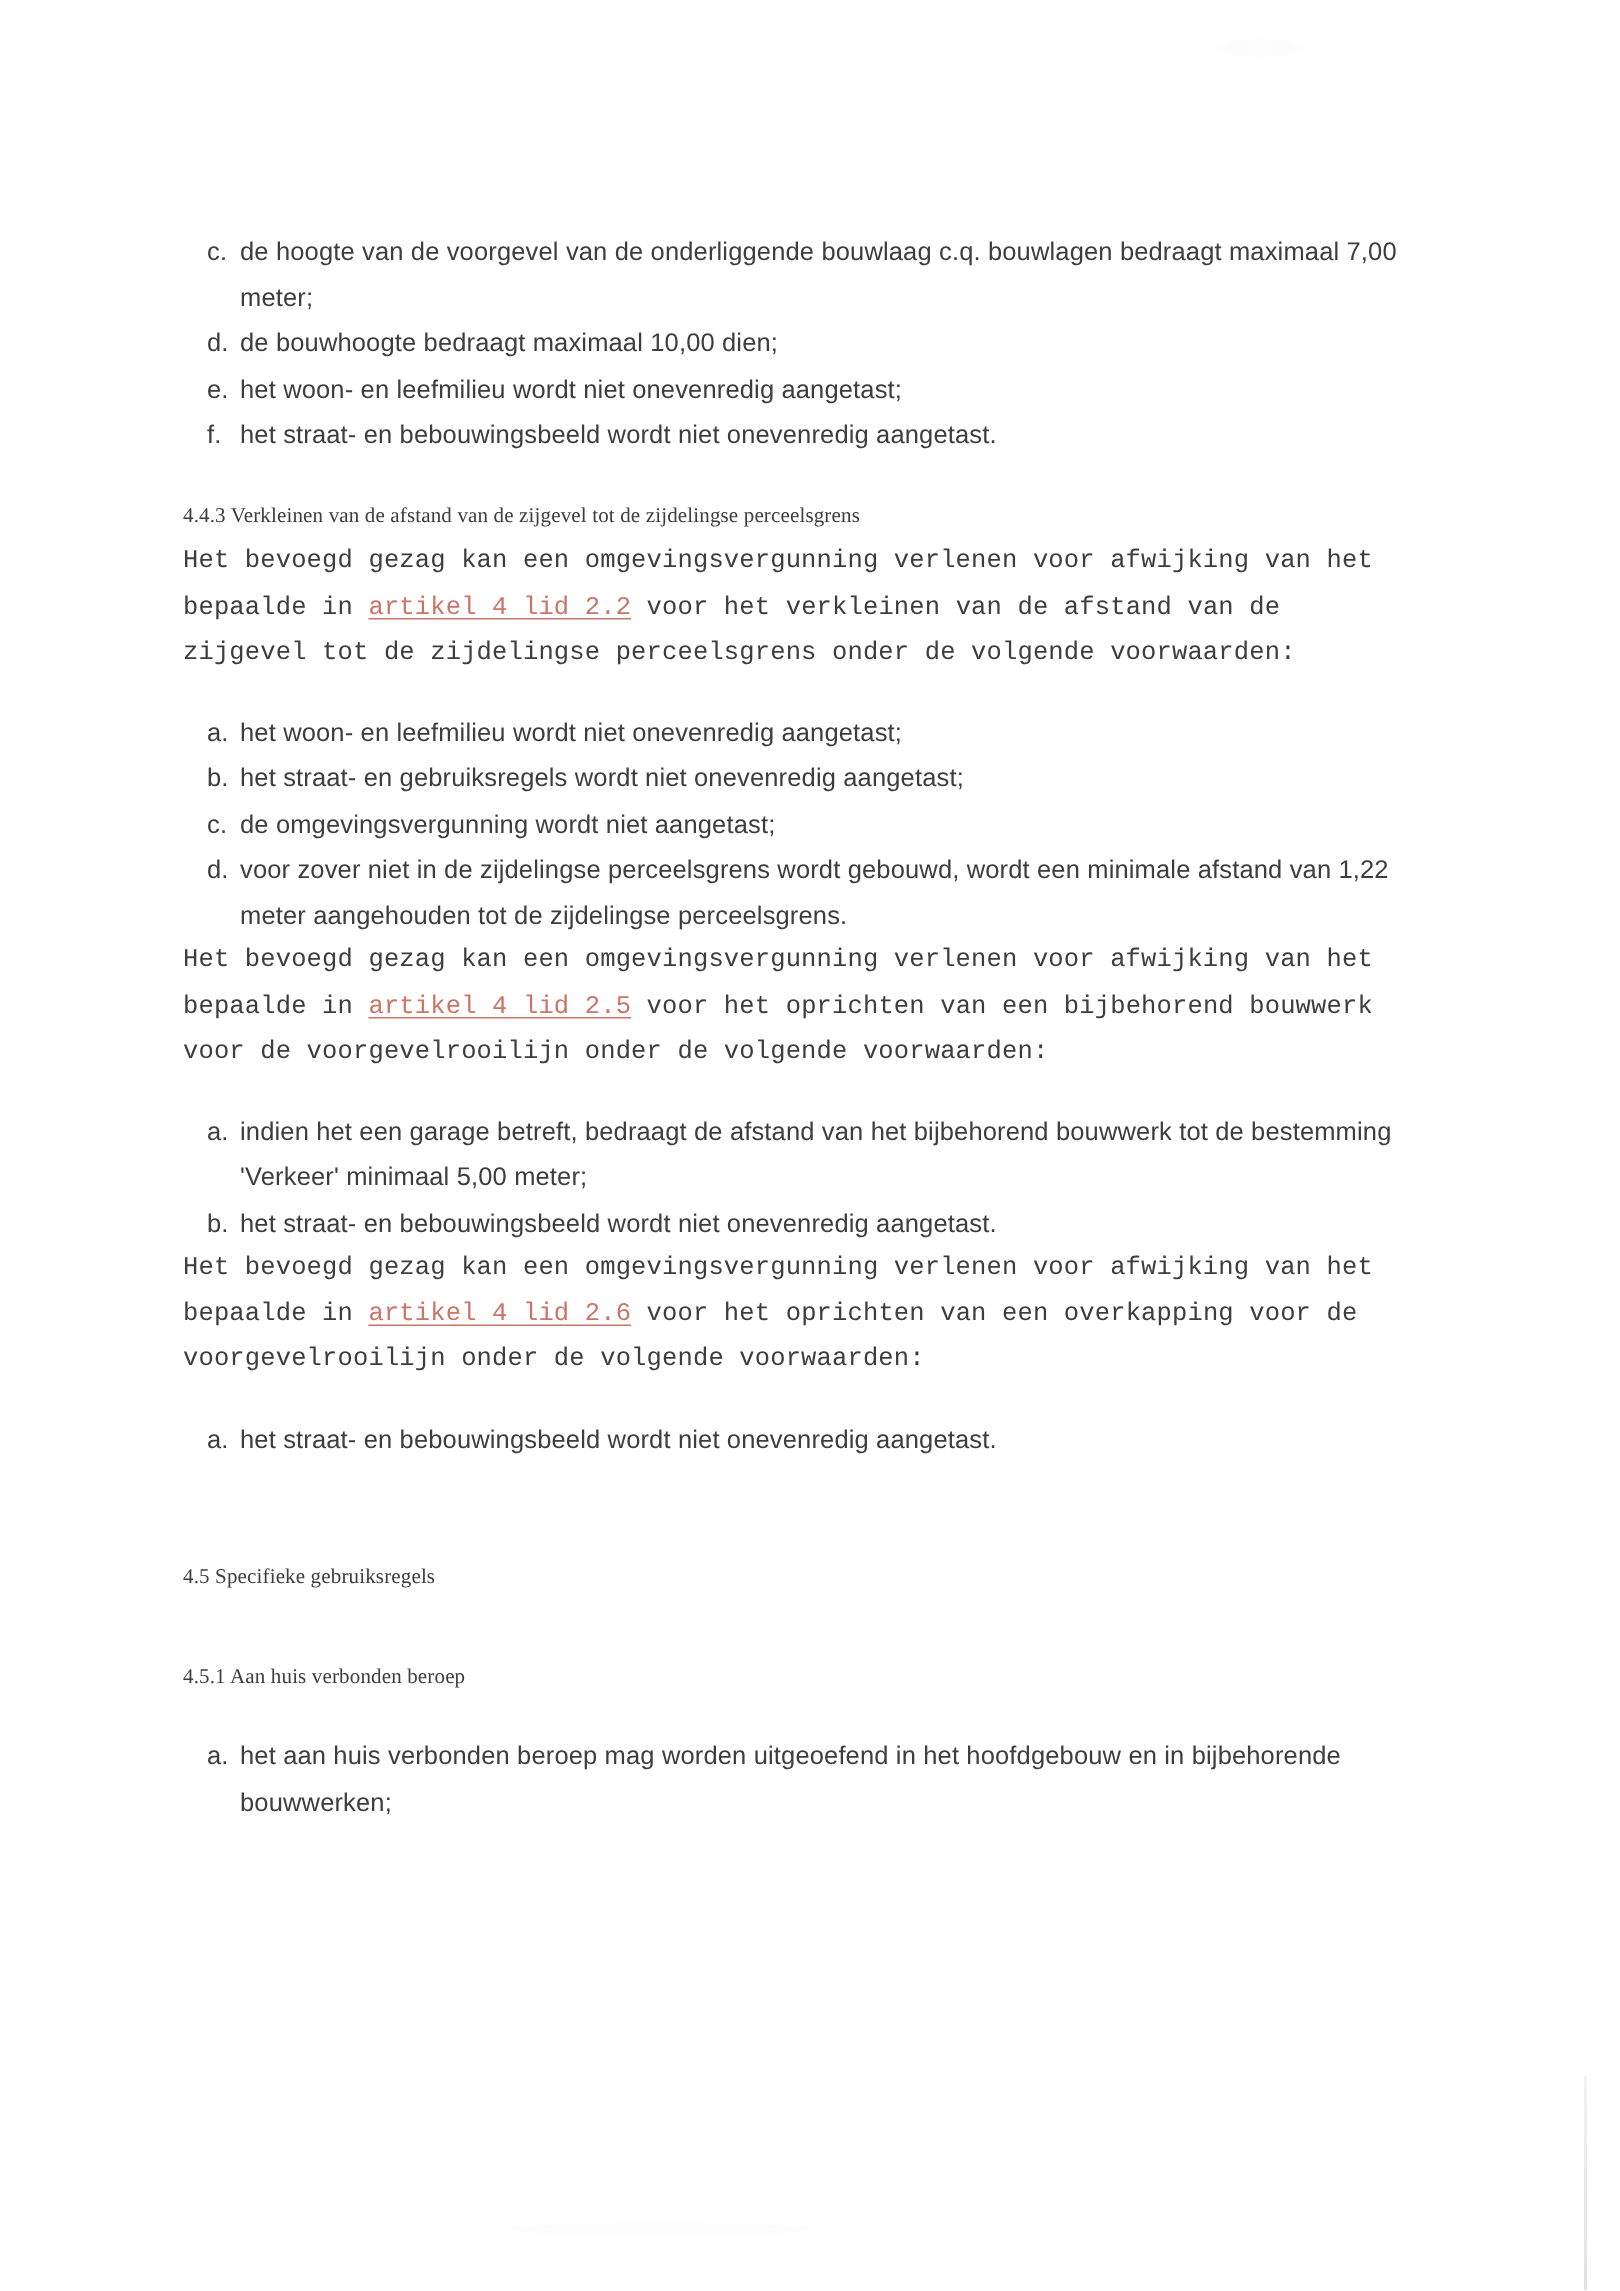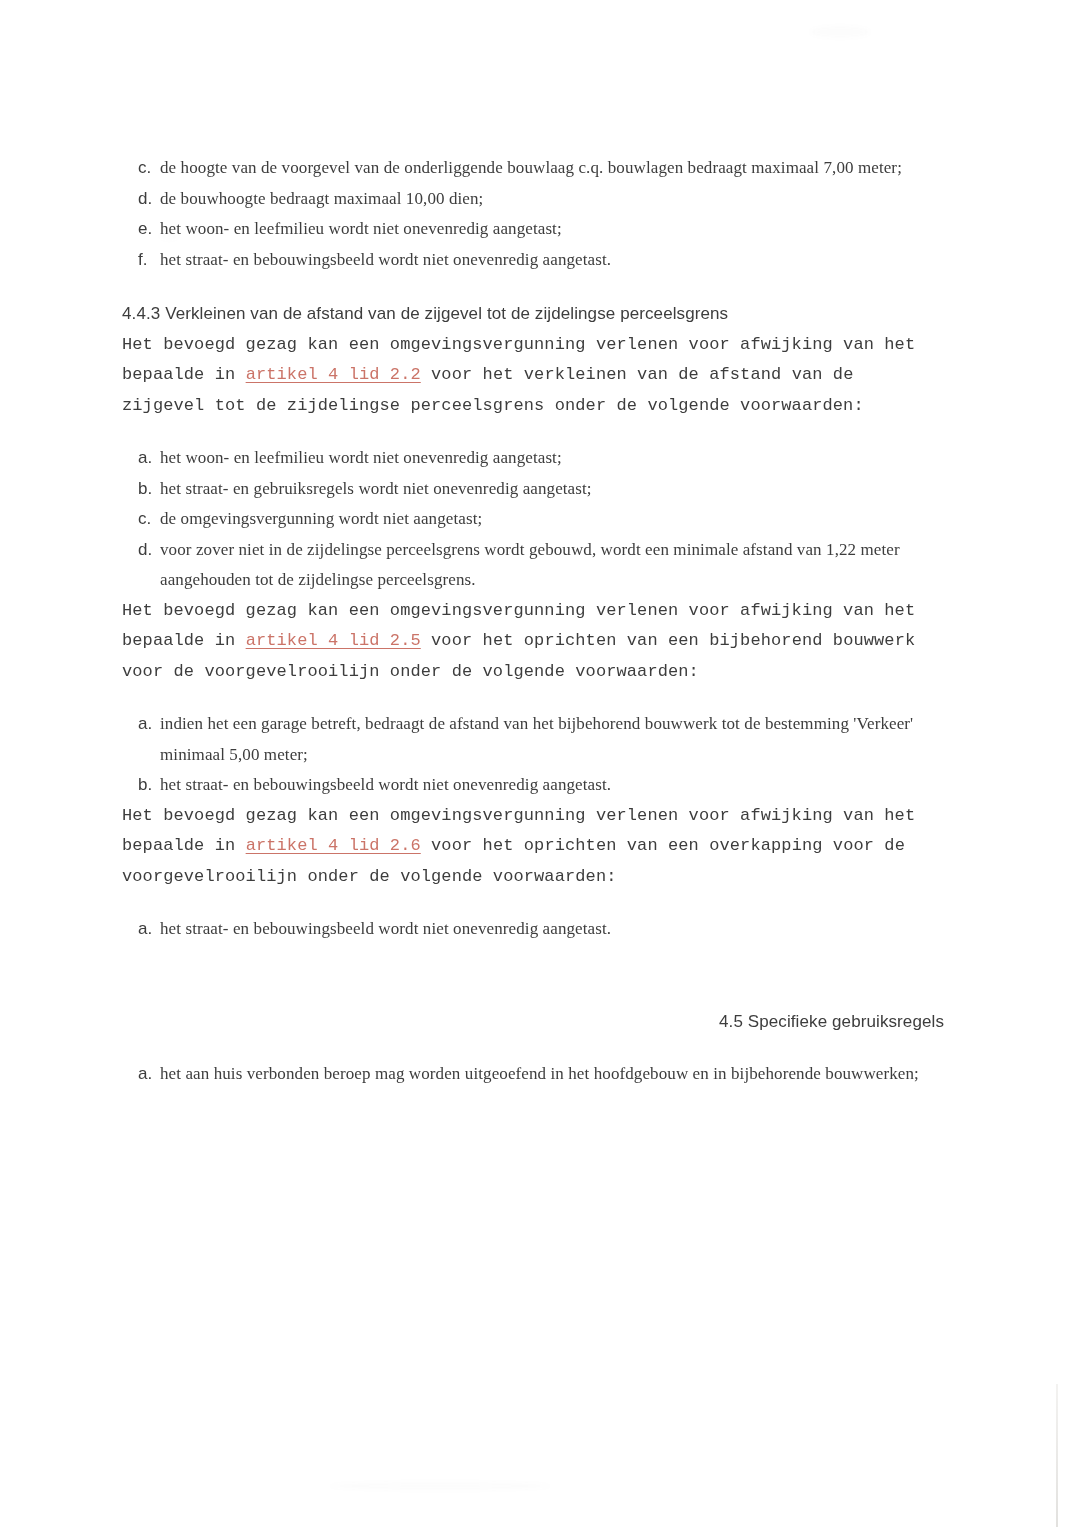--- a/index.html
+++ b/index.html
@@ -21,27 +21,28 @@
     left: 122px;
     top: 131px;
     width: 822px;
     font-size: 17px;
     line-height: 30.5px;
     letter-spacing: 0.1px;
   }
   .section { margin: 0; }
   .section-heading {
     margin: 0;
-    font-size: 17px;
+    font-size: 14px;
     font-weight: normal;
     line-height: 30.5px;
+    font-family: Liberation Serif, serif;
   }
   .section + .section .section-heading,
   .section + .section.no-heading .section-list { margin-top: 24px; }
-  .section.gap-lg .section-heading { margin-top: 62px; text-align: right; }
+  .section.gap-lg .section-heading { margin-top: 62px; }
   .section.gap-md .section-heading { margin-top: 36px; }
   .section-paragraph { margin: 0; font-family: Liberation Mono, monospace; }
   .article-link {
     color: #cb7468;
     text-decoration: underline;
     text-decoration-color: #cb7468;
     text-underline-offset: 3px;
     cursor: pointer;
   }
   .section-list {
@@ -50,21 +51,21 @@
     list-style: none;
   }
   .section-list li {
     display: flex;
     align-items: flex-start;
   }
   .li-marker {
     flex: 0 0 22px;
     width: 22px;
   }
-  .li-text { flex: 1 1 auto; font-family: Liberation Serif, serif; }
+  .li-text { flex: 1 1 auto; }
   
   .scan-line {
     position: absolute;
     left: 1056px;
     top: 1384px;
     width: 2px;
     height: 143px;
     background: linear-gradient(to bottom, #f1f0ee, #dddcd9);
     opacity: 0.85;
   }
@@ -144,20 +145,21 @@
           <li>
             <span class="li-marker">a.</span>
             <span class="li-text">het straat- en bebouwingsbeeld wordt niet onevenredig aangetast.</span>
           </li>
         </ul>
       </div>
       <div class="section gap-lg">
         <h3 class="section-heading">4.5 Specifieke gebruiksregels</h3>
       </div>
       <div class="section gap-md">
+        <h3 class="section-heading">4.5.1 Aan huis verbonden beroep</h3>
         <ul class="section-list">
           <li>
             <span class="li-marker">a.</span>
             <span class="li-text">het aan huis verbonden beroep mag worden uitgeoefend in het hoofdgebouw en in bijbehorende bouwwerken;</span>
           </li>
         </ul>
       </div>
     </div>
   <div class="scan-line"></div>
   <div class="scan-smudge smudge-1"></div>

